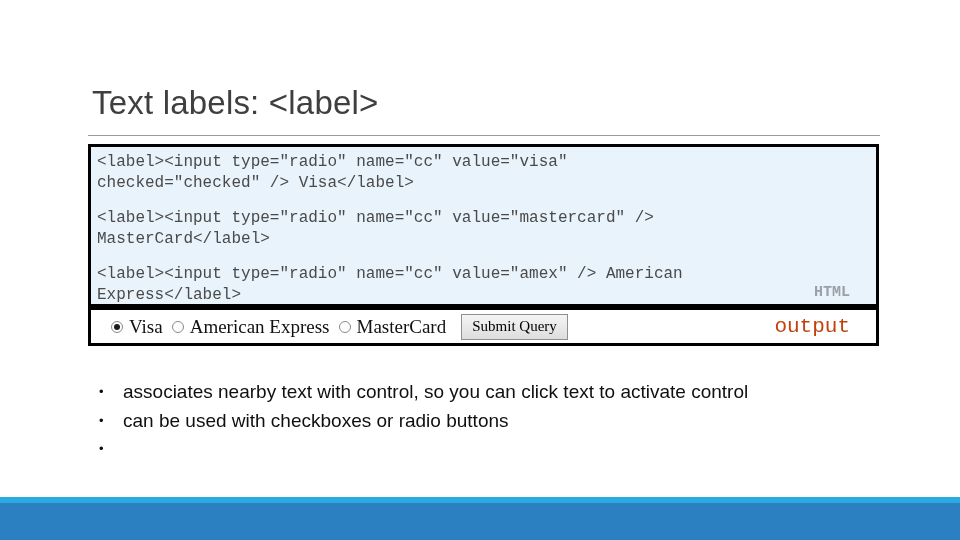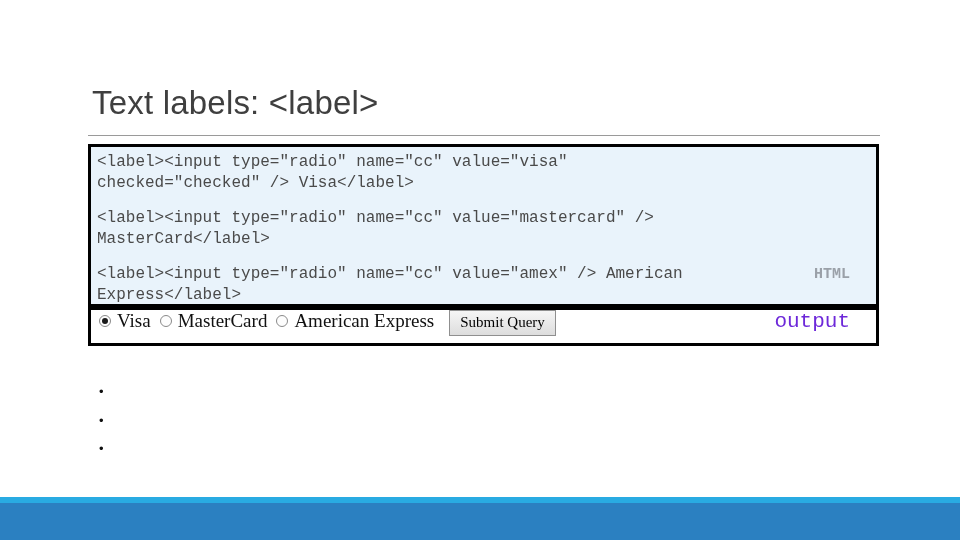--- a/index.html
+++ b/index.html
@@ -41,37 +41,37 @@
     font-family: "Liberation Mono", monospace;
     font-size: 16px;
     line-height: 21px;
     color: #4a4a4a;
     white-space: pre-wrap;
     margin-bottom: 14px;
   }
   .code-block:last-of-type { margin-bottom: 0; }
   .lang-label {
     position: absolute;
-    right: 26px; bottom: 21px;
+    right: 26px; bottom: 3px;
     font-family: "Liberation Mono", monospace;
     font-size: 15px;
     font-weight: bold;
     color: #9aa0a8;
     text-align: center;
   }
 
   .output-panel {
     position: absolute;
     left: 88px; top: 307px;
     width: 791px; height: 39px;
     background: #ffffff;
     border: 3px solid #000000;
     display: flex;
-    align-items: flex-start;
-    padding: 0 26px 0 8px;
+    align-items: center;
+    padding: 0 26px 0 20px;
   }
   .radio-item { display: flex; align-items: center; margin-right: 9px; cursor: default; }
   .radio-circle {
     width: 12px; height: 12px;
     border: 1px solid #8a8a8a;
     border-radius: 50%;
     background: #fdfdfd;
     margin-right: 6px;
     position: relative;
     flex: 0 0 auto;
@@ -97,21 +97,21 @@
     color: #000000;
     background: linear-gradient(#f5f5f5, #dddddd);
     border: 1px solid #8f8f8f;
     padding: 3px 10px 4px 10px;
     white-space: nowrap;
   }
   .output-label {
     margin-left: auto;
     font-family: "Liberation Mono", monospace;
     font-size: 21px;
-    color: #6d28d9;
+    color: #c2410c;
   }
 
   .bullet-list { position: absolute; left: 99px; top: 378px; width: 790px; }
   .bullet-item {
     display: flex;
     align-items: flex-start;
     font-size: 19px;
     line-height: 28.5px;
     color: #101010;
   }
@@ -153,36 +153,38 @@
     <div class="lang-label">HTML</div>
   </div>
 
   <div class="output-panel">
     <div class="radio-item">
       <span class="radio-circle checked"></span>
       <span class="radio-caption">Visa</span>
     </div>
     <div class="radio-item">
       <span class="radio-circle"></span>
-      <span class="radio-caption">MasterCard</span>
+      <span class="radio-caption">American Express</span>
     </div>
     <div class="radio-item">
       <span class="radio-circle"></span>
-      <span class="radio-caption">American Express</span>
+      <span class="radio-caption">MasterCard</span>
     </div>
     <button class="submit-button">Submit Query</button>
     <span class="output-label">output</span>
   </div>
 
   <div class="bullet-list">
     <div class="bullet-item">
       <span class="bullet-dot">•</span>
+      <span>associates nearby text with control, so you can click text to activate control</span>
     </div>
     <div class="bullet-item">
       <span class="bullet-dot">•</span>
+      <span>can be used with checkboxes or radio buttons</span>
     </div>
     <div class="bullet-item">
       <span class="bullet-dot">•</span>
     </div>
   </div>
 
   <div class="footer-stripe"></div>
   <div class="footer-bar"></div>
 
 </div>

